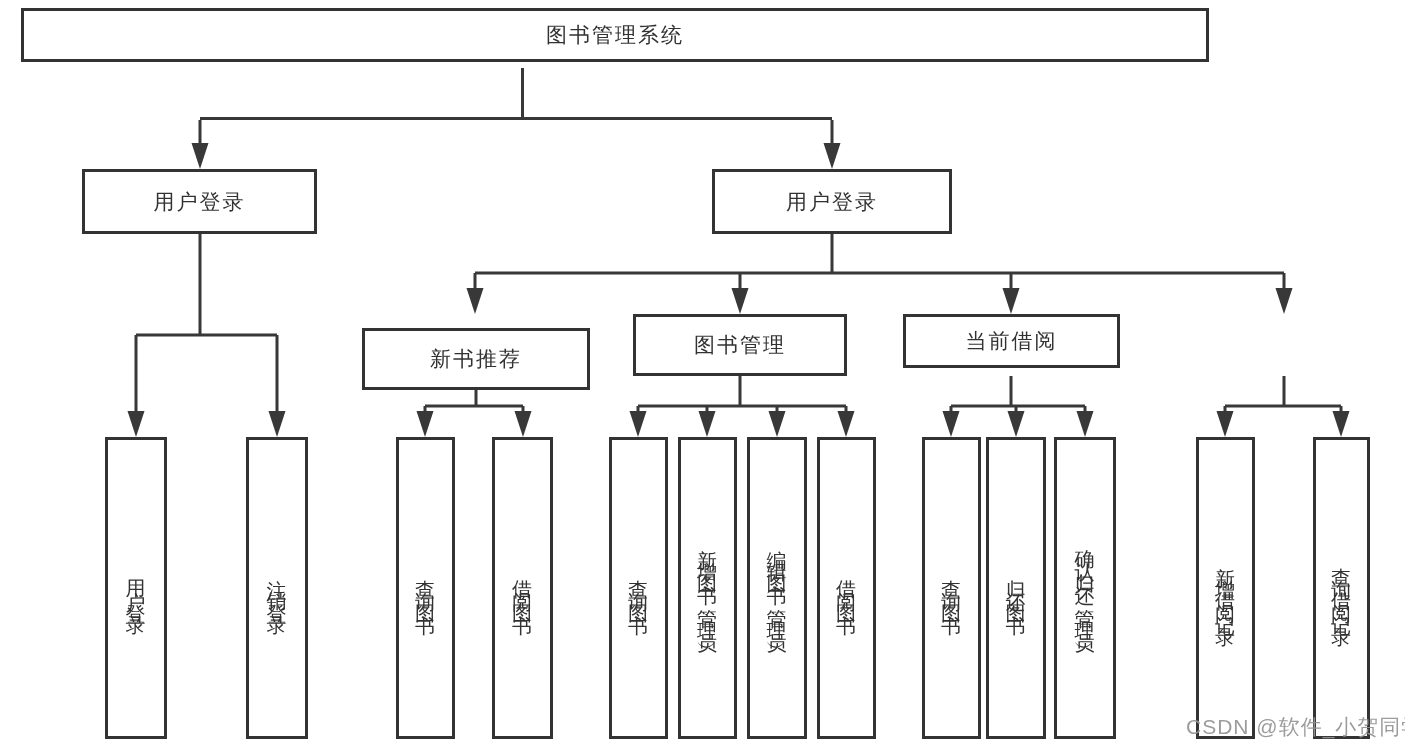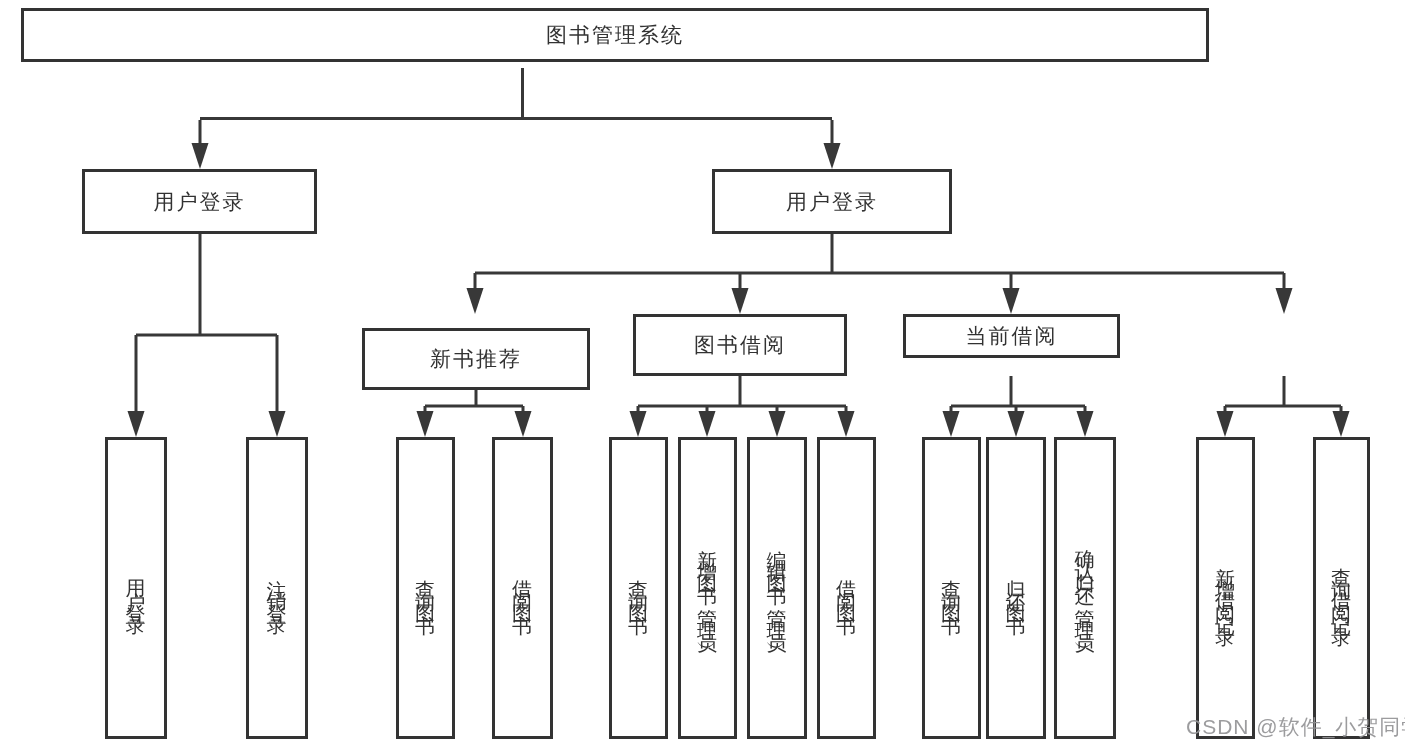--- a/index.html
+++ b/index.html
@@ -126,23 +126,23 @@
     <span>用户登录</span>
   </div>
   <div class="box" style="left:712px; top:169px; width:240px; height:65px;">
     <span>用户登录</span>
   </div>
 
   <div class="box" style="left:362px; top:314px; width:228px; height:62px;margin-top:14px;">
     <span>新书推荐</span>
   </div>
   <div class="box" style="left:633px; top:314px; width:214px; height:62px;">
-    <span>图书借阅</span>
+    <span>图书管理</span>
   </div>
-  <div class="box" style="left:903px; top:314px; width:217px; height:44px;">
+  <div class="box" style="left:903px; top:314px; width:217px; height:54px;">
     <span>当前借阅</span>
   </div>
 
   <div class="vbox" style="left:105px; width:62px;">
     <span>用户登录</span>
   </div>
   <div class="vbox" style="left:246px; width:62px;">
     <span>注销登录</span>
   </div>
 

